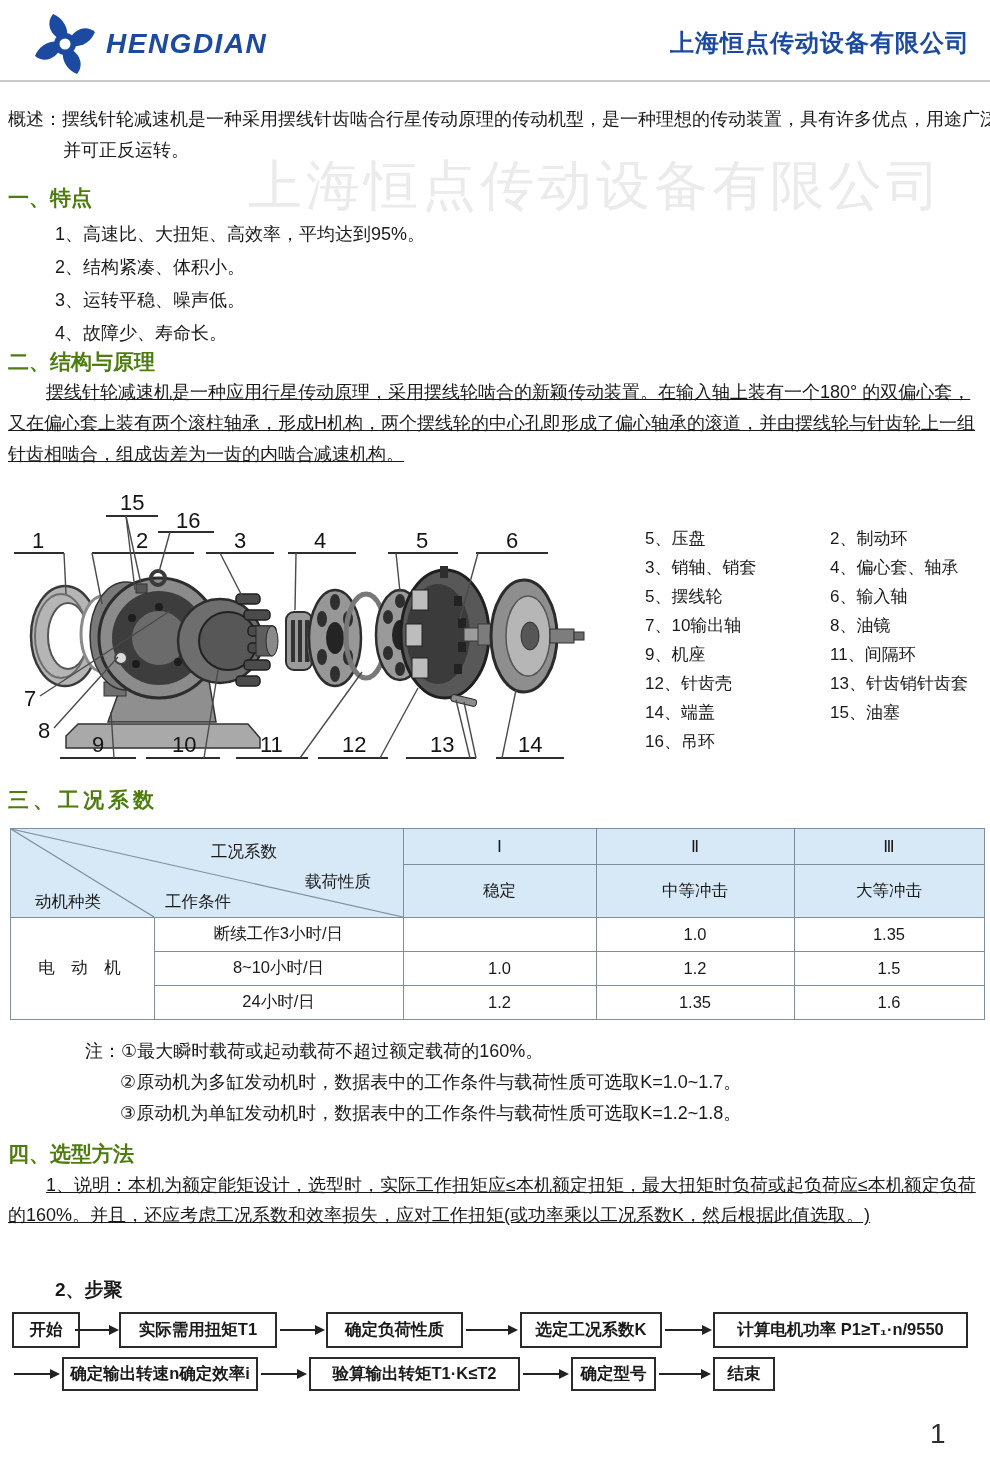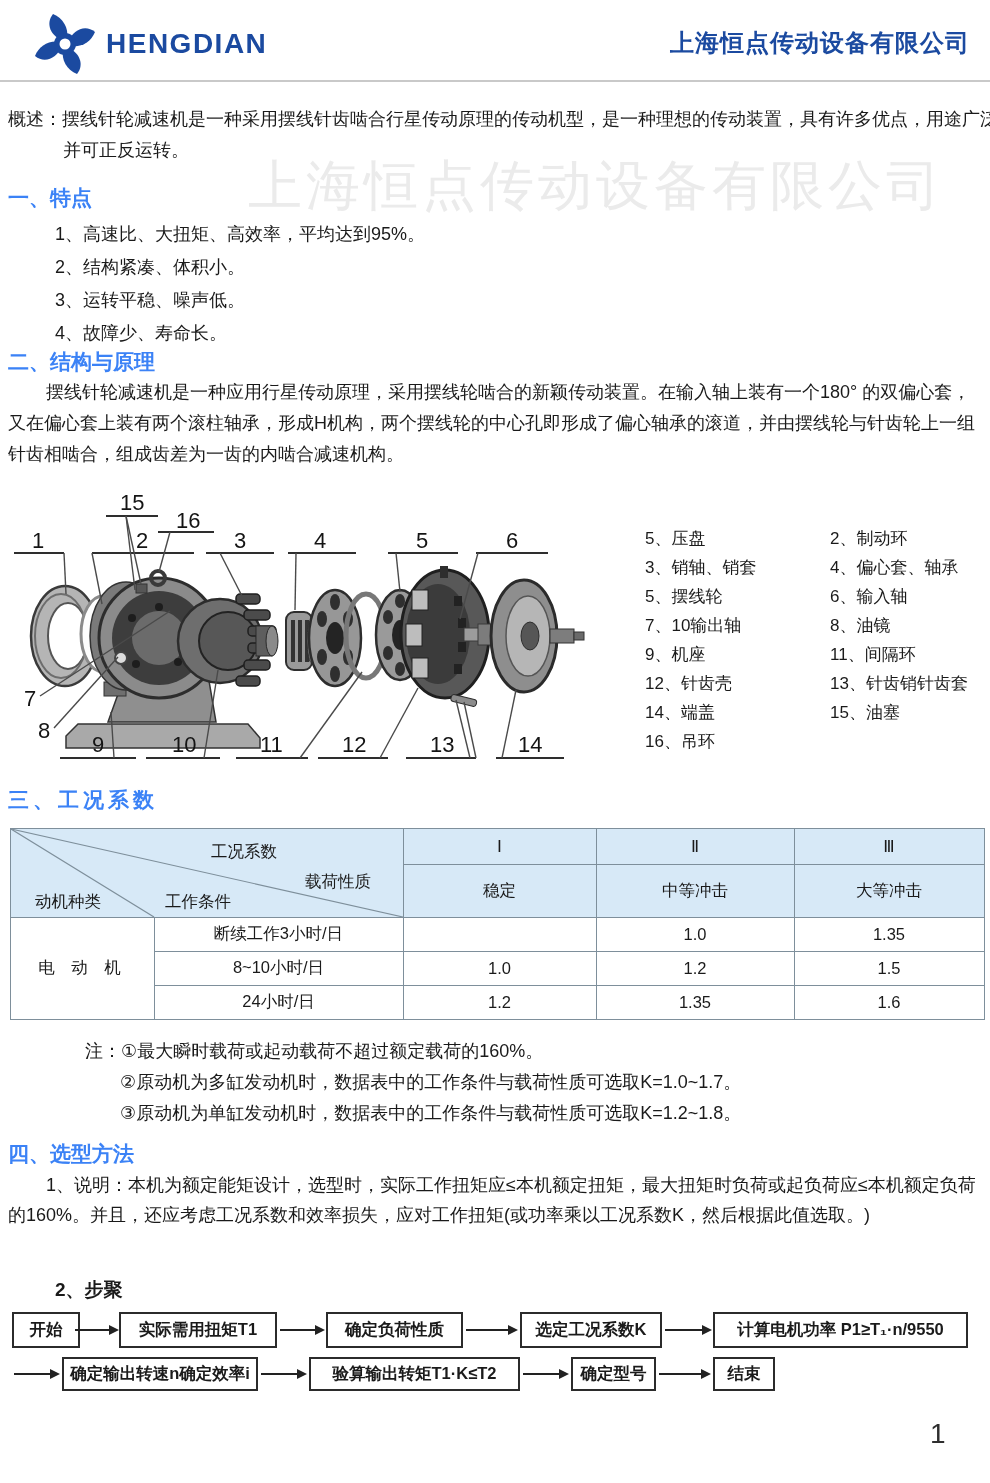--- a/index.html
+++ b/index.html
@@ -7,22 +7,22 @@
         font-family:"Liberation Sans","DejaVu Sans",sans-serif;color:#1a1a1a;}
   .abs{position:absolute;}
   .blue{color:#1b4aa0;}
   .brand{font-size:28px;font-weight:bold;letter-spacing:1.5px;}
   .company{font-size:24px;font-weight:bold;letter-spacing:1px;}
   .rule{position:absolute;left:0;top:80px;width:990px;height:2px;background:#c9c9c9;}
   .watermark{position:absolute;left:248px;top:150px;font-size:54px;letter-spacing:4px;
              color:#ebebeb;white-space:nowrap;z-index:0;font-weight:500;}
   .para{font-size:18px;line-height:31px;z-index:1;}
   .hang{padding-left:55px;text-indent:-55px;}
-  .ind{text-indent:38px;}
-  .h1{font-size:21px;font-weight:bold;color:#3b82f6;z-index:1;}
+  .ind{text-indent:38px;text-decoration:underline;}
+  .h1{font-size:21px;font-weight:bold;color:#4d7c0f;z-index:1;}
   .sp{letter-spacing:4px;}
   .feat{font-size:18px;line-height:33px;z-index:1;}
   .legend{font-size:17px;line-height:29px;z-index:1;}
   .legend .row{display:flex;}
   .legend .l{width:185px;}
   
   .wtable{position:absolute;left:10px;top:828px;width:975px;height:192px;
           border:1px solid #7e8f9b;box-sizing:border-box;font-size:16.5px;z-index:1;}
   .wt-head{position:absolute;left:0;top:0;width:973px;height:88px;background:#d7e9f7;}
   .tl{position:absolute;background:#7e8f9b;}
@@ -46,21 +46,21 @@
   <svg class="abs" style="left:33px;top:12px;" width="64" height="64" viewBox="-32 -32 64 64">
     <g fill="#1b4aa0">
       <path d="M-2,-3 C-14,-8 -20,-20 -12,-30 C-2,-26 4,-16 2,-5 Z"></path>
       <path d="M3,-2 C8,-14 20,-20 30,-12 C26,-2 16,4 5,2 Z"></path>
       <path d="M2,3 C14,8 20,20 12,30 C2,26 -4,16 -2,5 Z"></path>
       <path d="M-3,2 C-8,14 -20,20 -30,12 C-26,2 -16,-4 -5,-2 Z"></path>
       <circle r="11"></circle>
     </g>
     <circle r="5.5" fill="#ffffff"></circle>
   </svg>
-  <div class="abs brand blue" style="left:106px;top:28px;">HENGDIAN</div>
+  <div class="abs brand blue" style="left:106px;top:28px;font-style:italic;">HENGDIAN</div>
   <div class="abs company blue" style="right:20px;top:27px;">上海恒点传动设备有限公司</div>
   <div class="rule"></div>
 
   <div class="watermark">上海恒点传动设备有限公司</div>
 
   <div class="abs para hang" style="left:8px;top:104px;width:968px;">概述：摆线针轮减速机是一种采用摆线针齿啮合行星传动原理的传动机型，是一种理想的传动装置，具有许多优点，用途广泛，并可正反运转。</div>
 
   <div class="abs h1" style="left:8px;top:184px;">一、特点</div>
   <div class="abs feat" style="left:55px;top:218px;">1、高速比、大扭矩、高效率，平均达到95%。</div>
   <div class="abs feat" style="left:55px;top:251px;">2、结构紧凑、体积小。</div>

